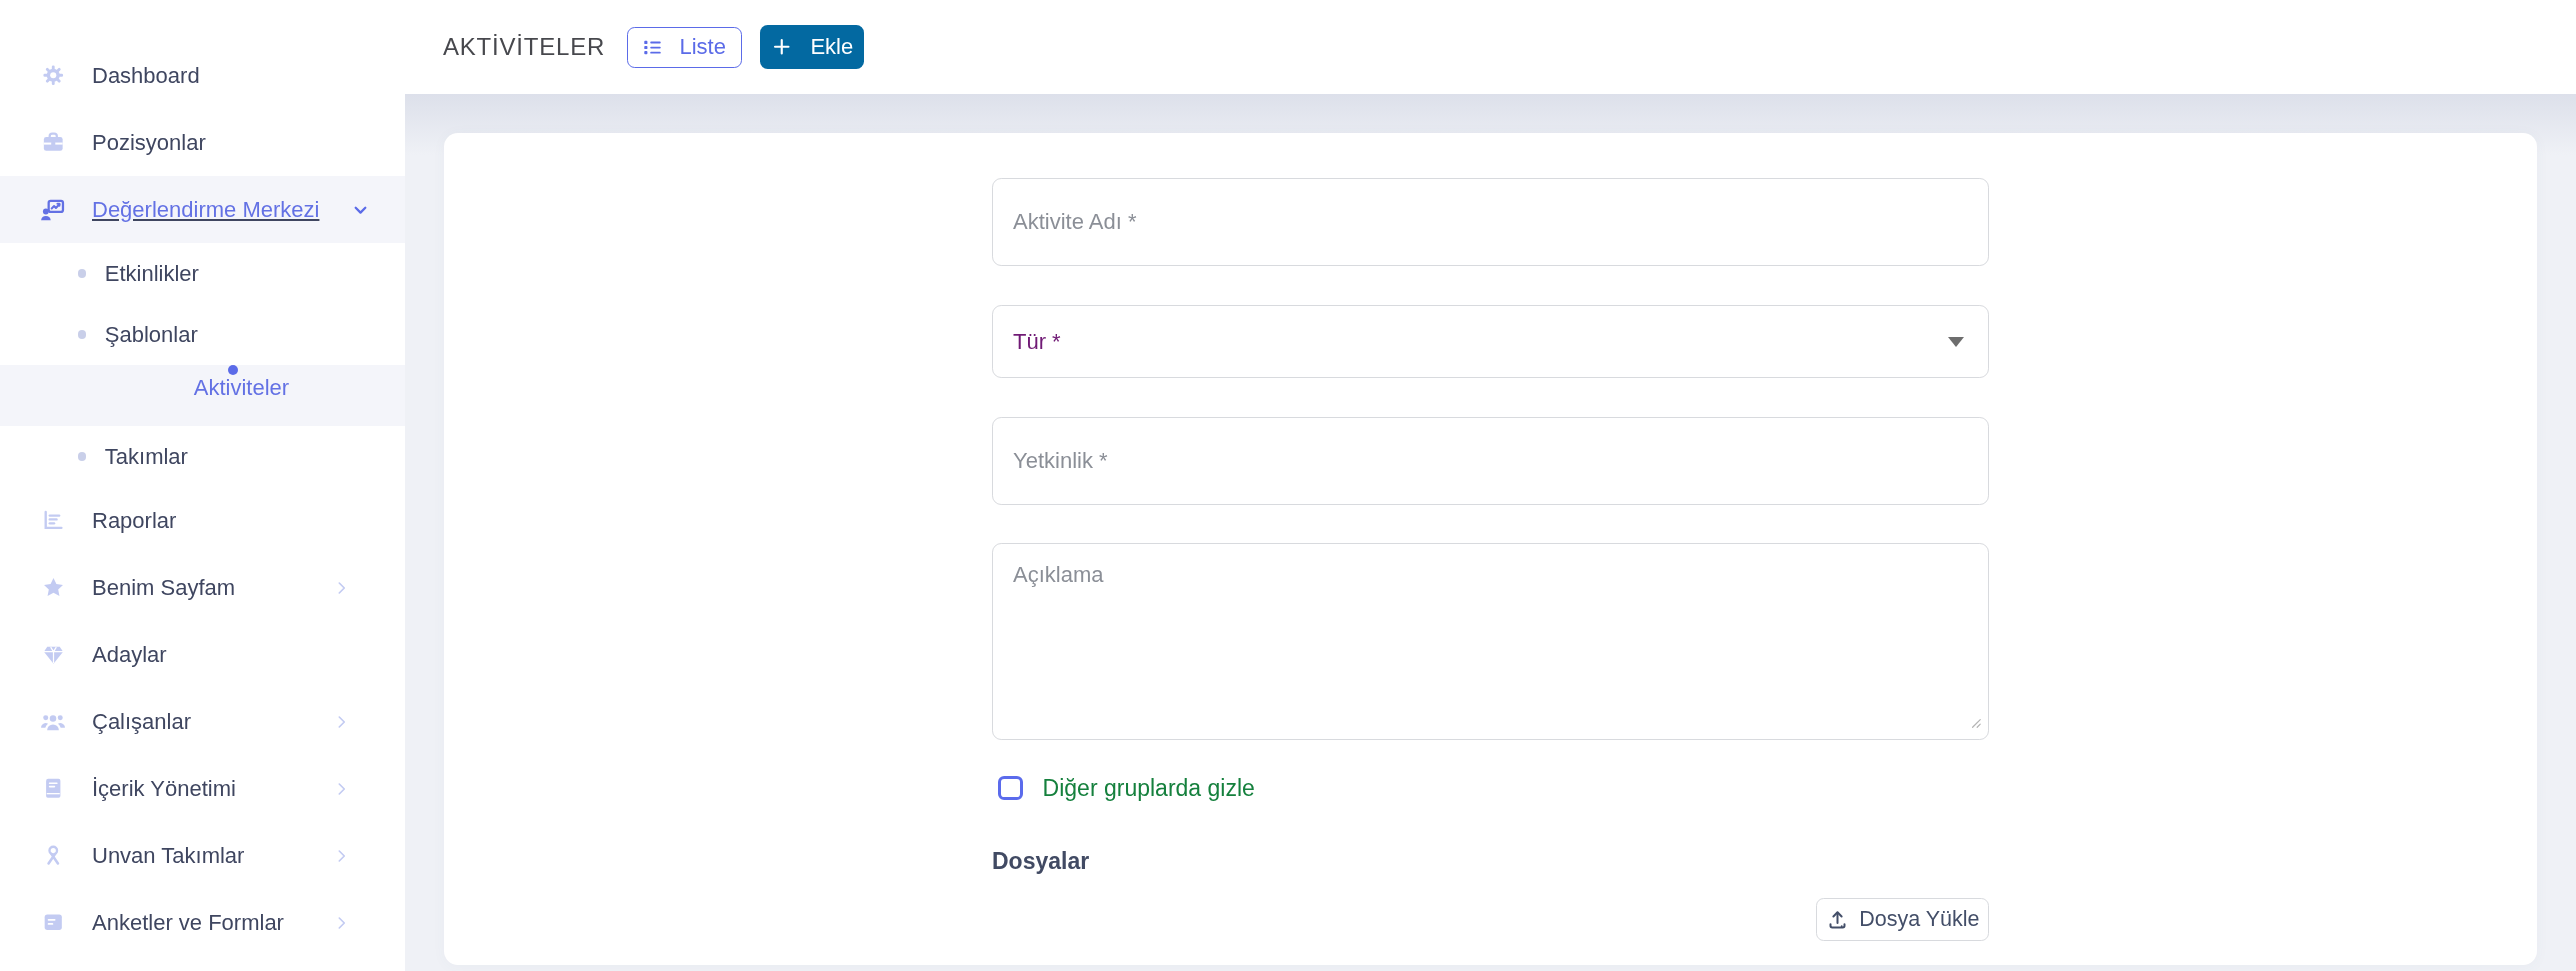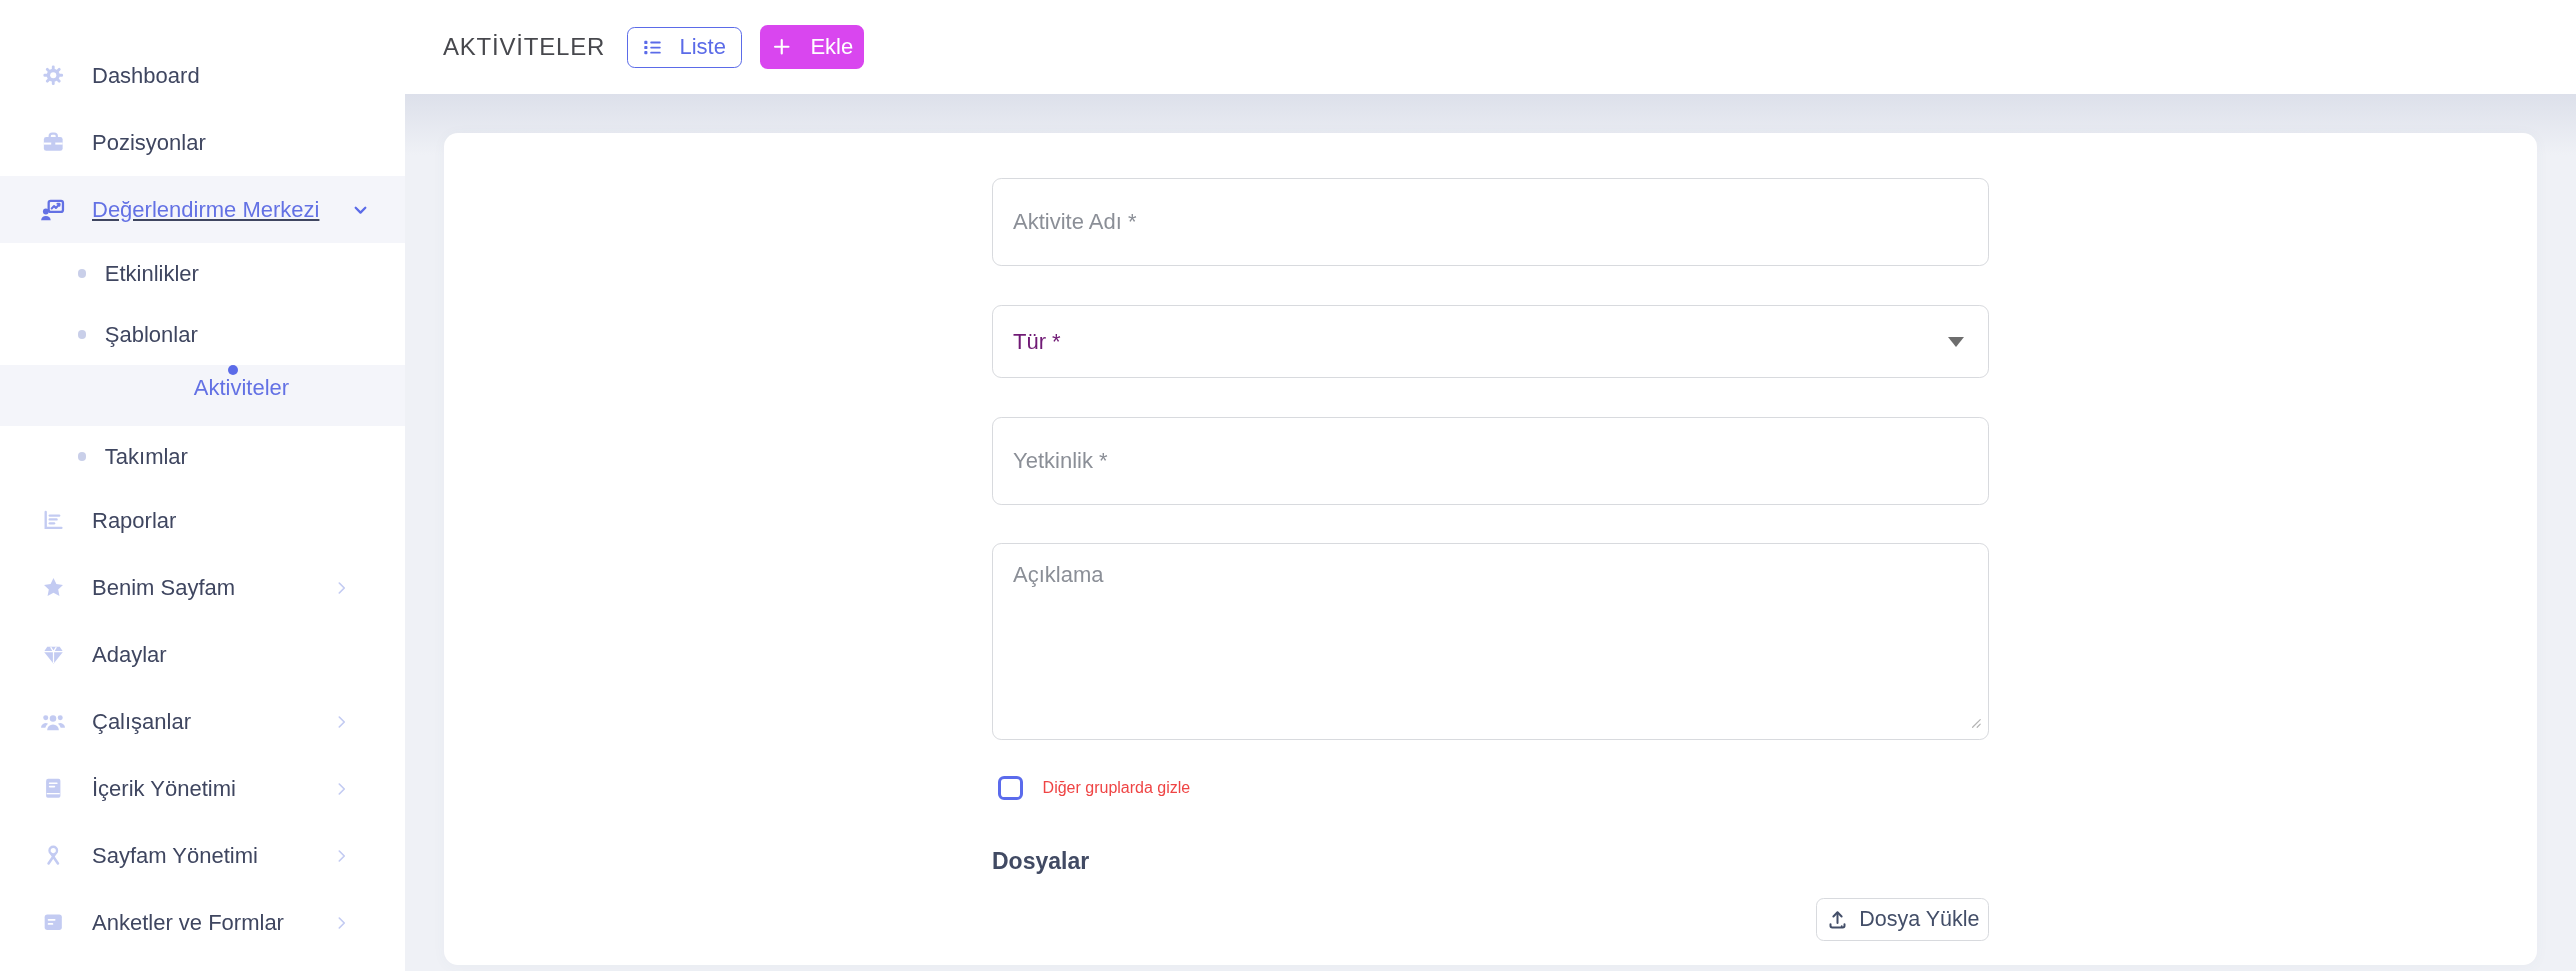--- a/index.html
+++ b/index.html
@@ -24,21 +24,21 @@
   }
   .btn-liste {
     display:flex; align-items:center; justify-content:center; gap:16px;
     width:115px; height:41px; background:#ffffff;
     border:1.5px solid #5b6be8; border-radius:7.7px;
     color:#5b6be8; font-size:22px; cursor:pointer; margin-right:18.4px;
     font-family:inherit;
   }
   .btn-ekle {
     display:flex; align-items:center; justify-content:center; gap:18px;
-    width:104px; height:44px; background:#d946ef;
+    width:104px; height:44px; background:#0369a1;
     border:none; border-radius:7.7px;
     color:#ffffff; font-size:22px; cursor:pointer; font-family:inherit;
   }
   .btn-liste svg, .btn-ekle svg { display:block; }
 
   
   .header-shadow {
     position:absolute; left:405px; top:94px; right:0; height:61px;
     background:linear-gradient(to bottom, rgba(186,192,212,0.35), rgba(186,192,212,0));
     z-index:1; pointer-events:none;
@@ -115,21 +115,21 @@
     font-family:inherit; outline:none; resize:none; display:block;
   }
   .ta::placeholder { color:#8b8f97; opacity:1; }
   .grip { position:absolute; right:5.4px; bottom:7px; pointer-events:none; }
 
   .check-row { display:flex; align-items:center; margin-top:32px; height:32px; }
   .checkbox {
     width:24.5px; height:24.5px; border:3.1px solid #5b6bec; border-radius:6.1px;
     background:#fff; margin-left:6.1px; cursor:pointer; flex:0 0 24.5px;
   }
-  .check-label { font-size:16px; color:#ef4444; margin-left:20px; cursor:default; }
+  .check-label { font-size:23px; color:#15803d; margin-left:20px; cursor:default; }
 
   .files-label { margin-top:44px; font-size:23px; font-weight:700; color:#414a63; }
 
   .upload-row { display:flex; justify-content:flex-end; margin-top:23px; }
   .btn-upload {
     display:flex; align-items:center; justify-content:center; gap:10.7px;
     width:173px; height:43px; background:#fff; border:1.5px solid #d8dade;
     border-radius:7.7px; color:#434e68; font-size:21.5px; cursor:pointer;
     font-family:inherit;
   }
@@ -305,21 +305,21 @@
     </span>
   </div>
 
   <div class="nav-item">
     <span class="nav-icon">
       <svg viewBox="0 0 24 24" width="24.5" height="24.5" fill="none" stroke="currentColor">
         <circle cx="12" cy="7.4" r="3.7" stroke-width="2.3"></circle>
         <path d="M10.1 10.6L16.6 20M13.9 10.6L7.4 20" stroke-width="2.5" stroke-linecap="round"></path>
       </svg>
     </span>
-    <span class="nav-label">Sayfam Yönetimi</span>
+    <span class="nav-label">Unvan Takımlar</span>
     <span class="chev-right">
       <svg viewBox="0 0 24 24" width="18.4" height="18.4" fill="none" stroke="currentColor" stroke-width="2.2" stroke-linecap="round" stroke-linejoin="round">
         <path d="M9.5 5.5l6.5 6.5-6.5 6.5"></path>
       </svg>
     </span>
   </div>
 
   <div class="nav-item">
     <span class="nav-icon">
       <svg viewBox="0 0 24 24" width="24.5" height="24.5">

